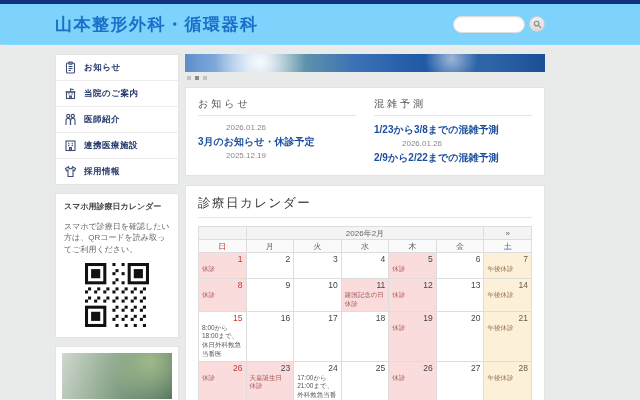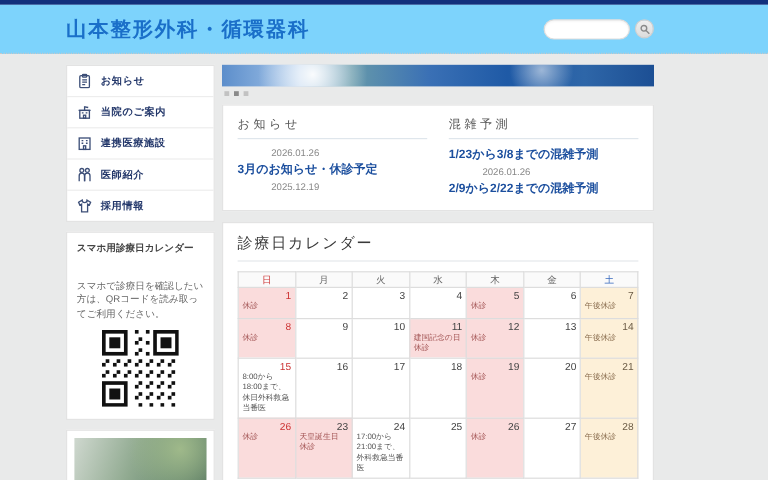--- a/index.html
+++ b/index.html
@@ -41,21 +41,21 @@
   .side-box { background:#fff; border:1px solid #e3e3e3; }
   .nav-item {
     display:flex; align-items:center; gap:7px;
     padding:6px 8px; border-bottom:1px solid #ededed; cursor:pointer;
   }
   .nav-item:last-child { border-bottom:none; }
   .nav-item .icon { flex:none; width:13px; height:13px; display:flex; }
   .nav-item .icon svg { width:13px; height:13px; stroke:#3c4e77; fill:none; stroke-width:1.1; }
   .nav-label { font-size:8.5px; color:#24386b; font-weight:bold; letter-spacing:.5px; }
   .qr-box { margin-top:8px; padding:8px 8px 10px; }
-  .qr-title { font-size:8px; color:#444; font-weight:bold; margin-bottom:20px; line-height:1.35; }
+  .qr-title { font-size:8px; color:#444; font-weight:bold; margin-bottom:8px; line-height:1.35; }
   .qr-desc { font-size:8px; color:#666; line-height:1.45; margin-bottom:7px; }
   .qr-code { width:64px; height:64px; margin:0 auto; display:block; }
   .photo-box { margin-top:8px; padding:6px; }
   .photo-thumb {
     height:46px;
     background:
       radial-gradient(circle at 80% 20%, #9fb98a, rgba(0,0,0,0) 45%),
       linear-gradient(110deg,#cfd8cf 0%, #8fa98f 45%, #6f8f77 70%, #54755f 100%);
   }
   
@@ -153,40 +153,40 @@
               <line x1="4.2" y1="7" x2="5.6" y2="7"></line>
               <line x1="7.4" y1="7" x2="8.8" y2="7"></line>
               <rect x="5.6" y="9" width="1.8" height="2.5"></rect>
             </svg>
           </span>
           <span class="nav-label">当院のご案内</span>
         </div>
         <div class="nav-item">
           <span class="icon">
             <svg viewBox="0 0 13 13">
+              <circle cx="4.2" cy="3" r="1.6"></circle>
+              <circle cx="8.8" cy="3" r="1.6"></circle>
+              <path d="M2 12 v-4.5 a2.2 2.2 0 0 1 4.4 0 V12"></path>
+              <path d="M6.6 12 v-4.5 a2.2 2.2 0 0 1 4.4 0 V12"></path>
+            </svg>
+          </span>
+          <span class="nav-label">医師紹介</span>
+        </div>
+        <div class="nav-item">
+          <span class="icon">
+            <svg viewBox="0 0 13 13">
               <rect x="2" y="2" width="9" height="9.5"></rect>
               <line x1="4" y1="4.2" x2="5.4" y2="4.2"></line>
               <line x1="7.6" y1="4.2" x2="9" y2="4.2"></line>
               <line x1="4" y1="6.4" x2="5.4" y2="6.4"></line>
               <line x1="7.6" y1="6.4" x2="9" y2="6.4"></line>
               <rect x="5.6" y="8.5" width="1.8" height="3"></rect>
             </svg>
           </span>
           <span class="nav-label">連携医療施設</span>
-        </div>
-        <div class="nav-item">
-          <span class="icon">
-            <svg viewBox="0 0 13 13">
-              <circle cx="4.2" cy="3" r="1.6"></circle>
-              <circle cx="8.8" cy="3" r="1.6"></circle>
-              <path d="M2 12 v-4.5 a2.2 2.2 0 0 1 4.4 0 V12"></path>
-              <path d="M6.6 12 v-4.5 a2.2 2.2 0 0 1 4.4 0 V12"></path>
-            </svg>
-          </span>
-          <span class="nav-label">医師紹介</span>
         </div>
         <div class="nav-item">
           <span class="icon">
             <svg viewBox="0 0 13 13">
               <path d="M4.5 1.8 L1.5 3.5 2.5 5.8 4 5 V11.5 H9 V5 l1.5.8 1-2.3 -3-1.7 a2 2 0 0 1-4 0 z"></path>
               <line x1="8.2" y1="3.2" x2="8.9" y2="3.2"></line>
             </svg>
           </span>
           <span class="nav-label">採用情報</span>
         </div>
@@ -294,20 +294,25 @@
             <div class="news-date">2026.01.26</div>
             <a class="news-link">2/9から2/22までの混雑予測</a>
           </div>
       </div>
     </div>
 
     <div class="card cal-card">
       <h2 class="cal-title">診療日カレンダー</h2>
       <table class="cal">
         <thead>
+          <tr class="month-row">
+            <td></td>
+            <td colspan="5">2026年2月</td>
+            <td class="next-btn">»</td>
+          </tr>
           <tr>
               <th class="sun">日</th>
               <th class="">月</th>
               <th class="">火</th>
               <th class="">水</th>
               <th class="">木</th>
               <th class="">金</th>
               <th class="sat">土</th>
             </tr>
         </thead>

